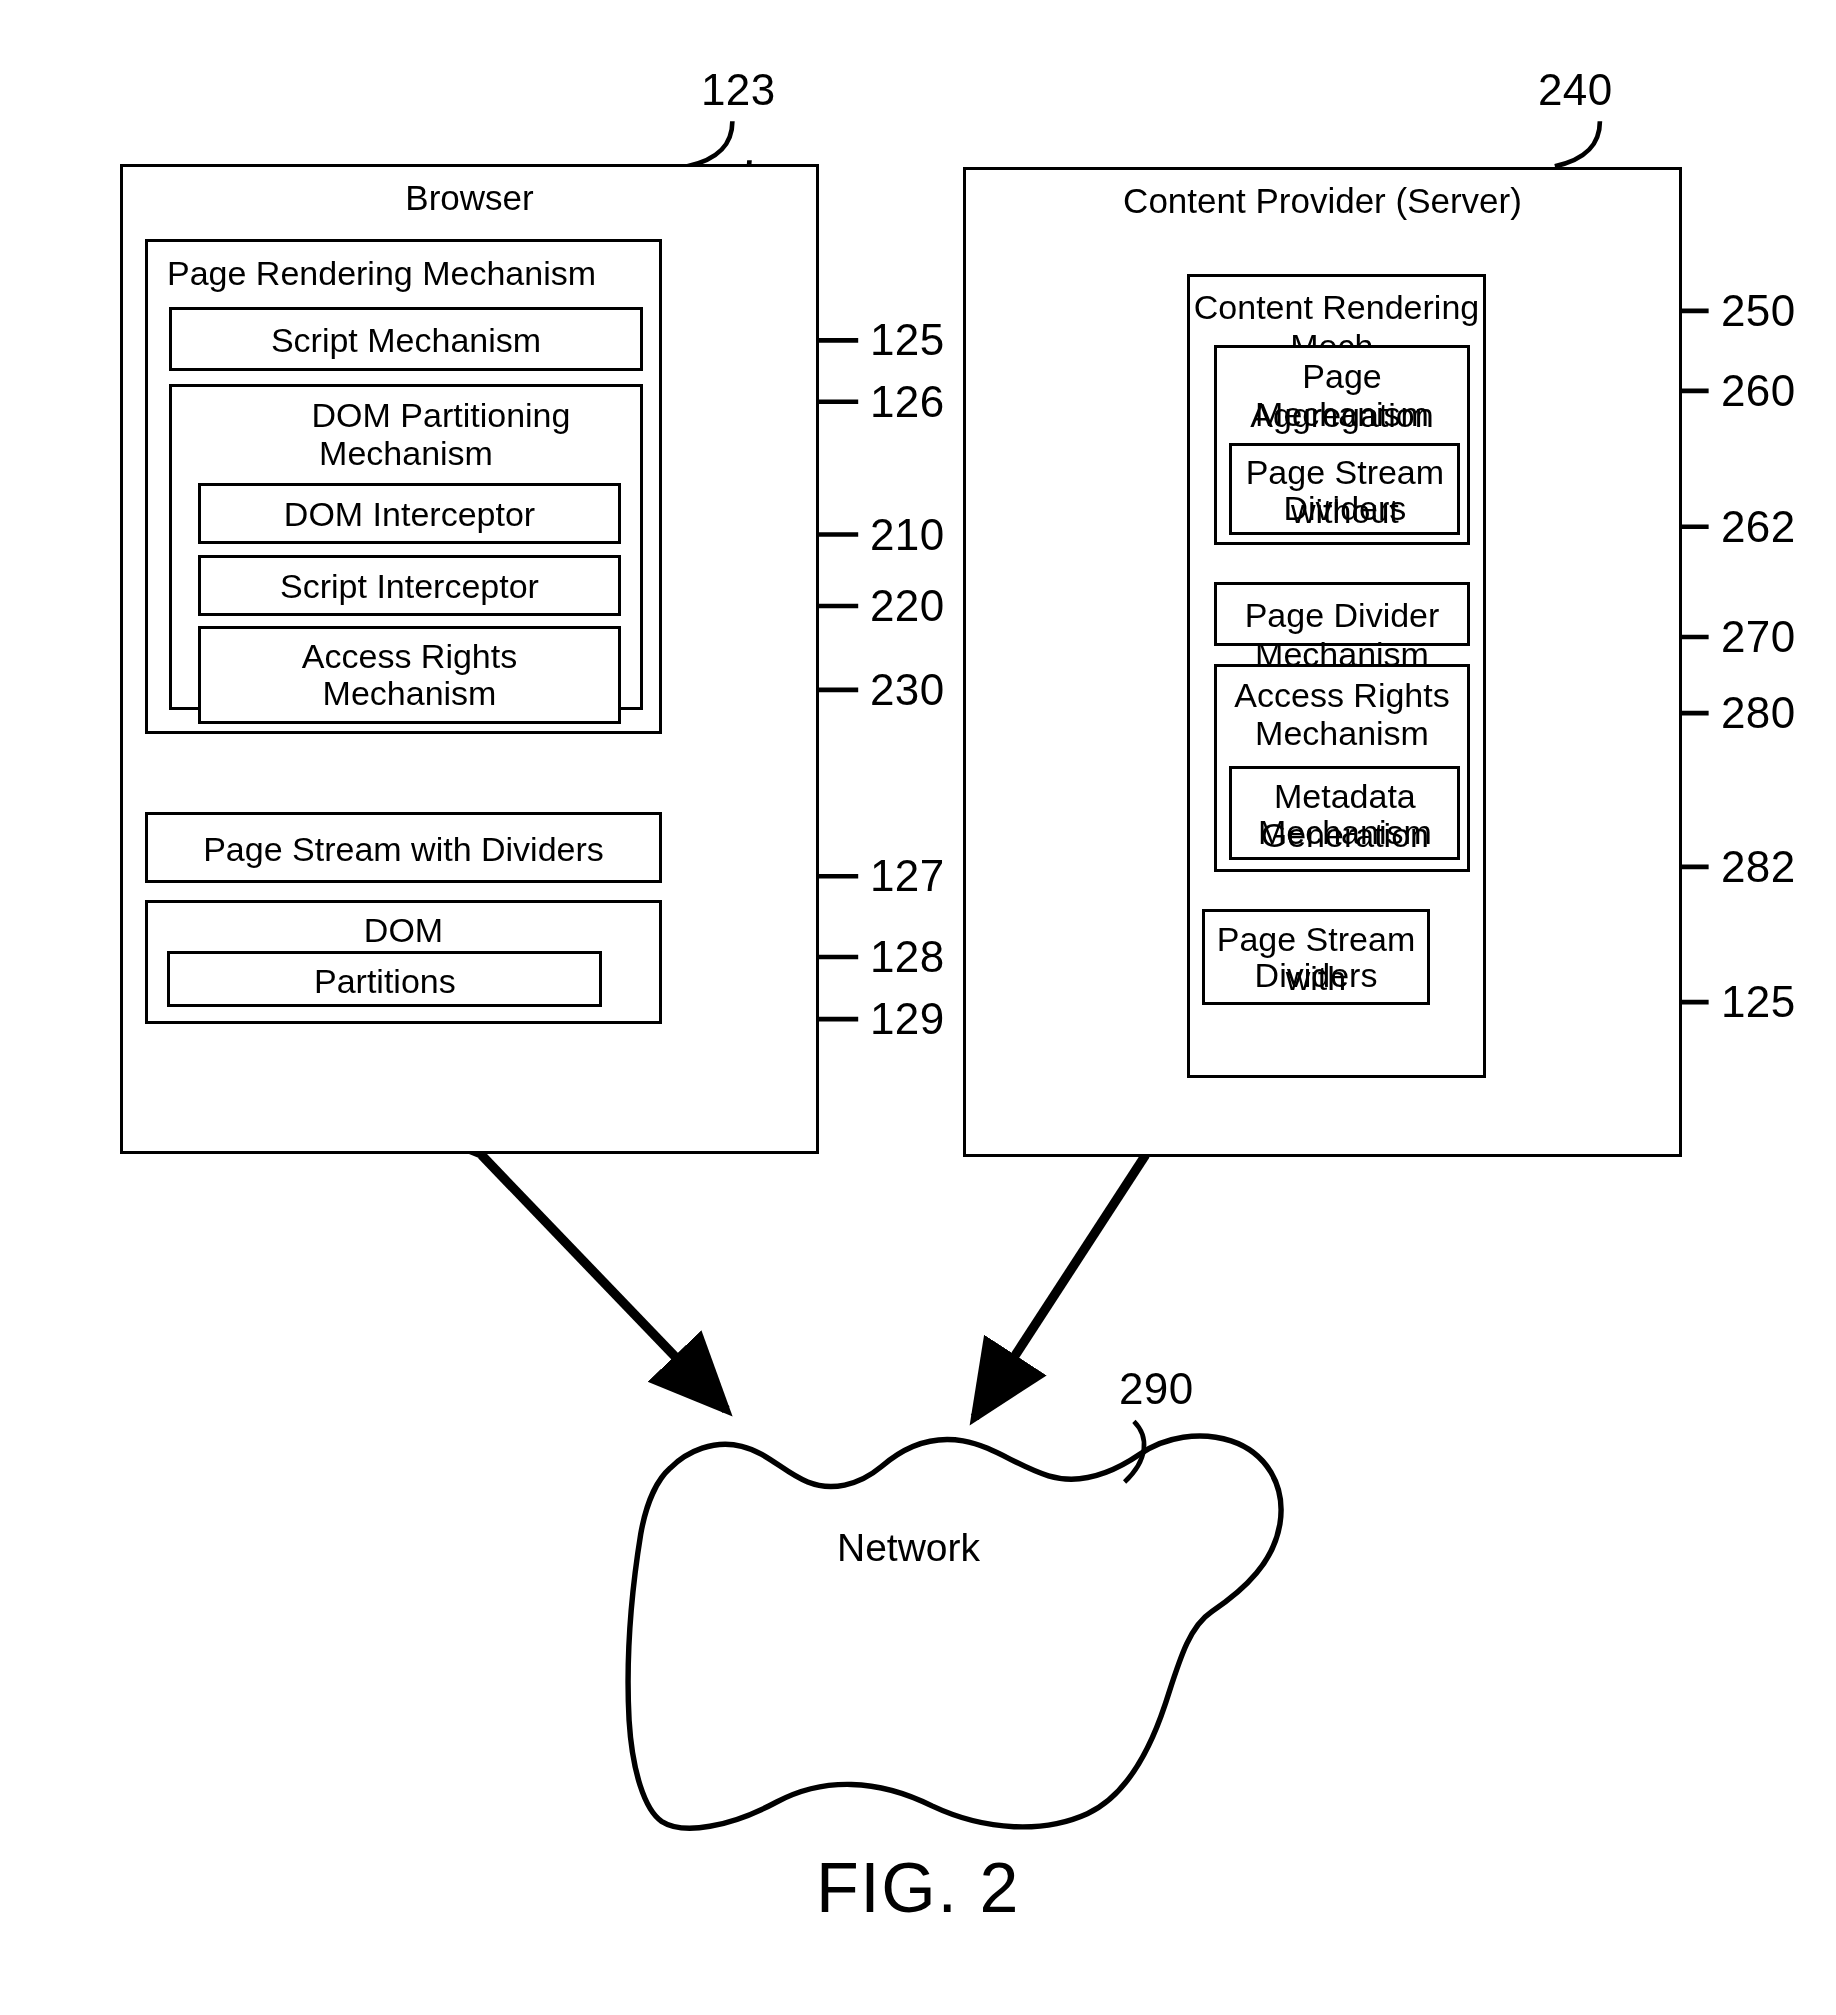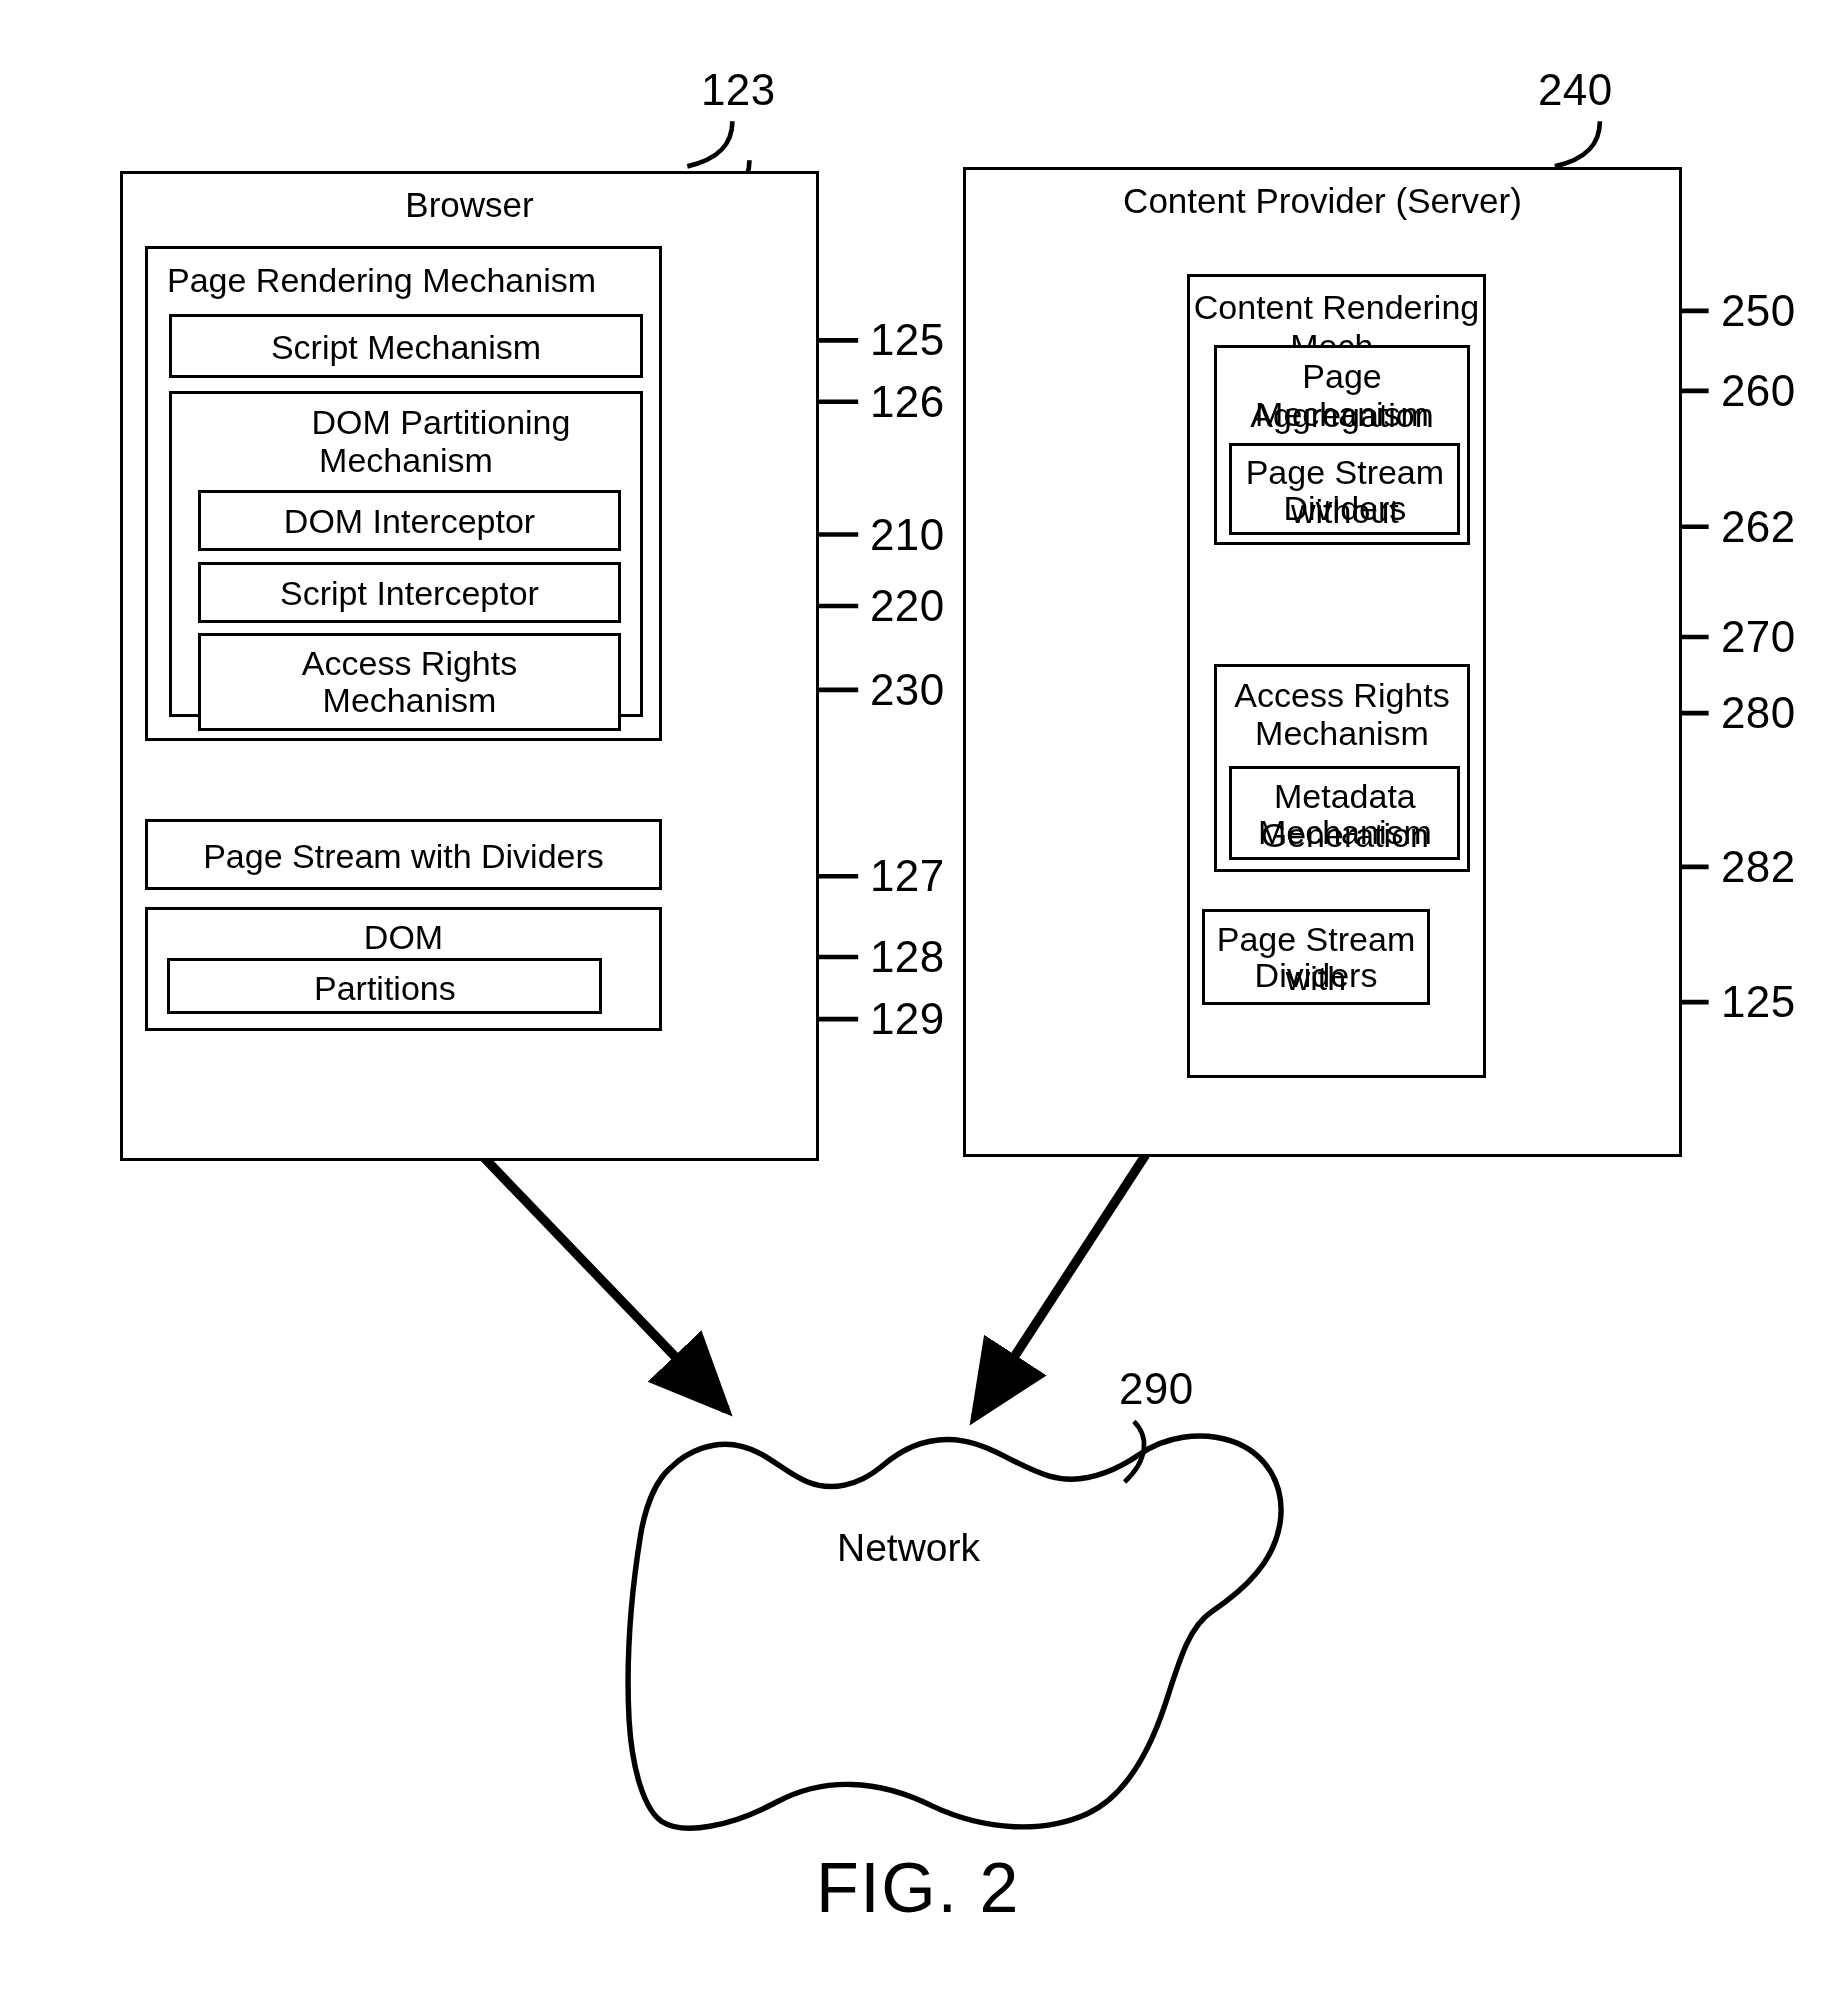--- a/index.html
+++ b/index.html
@@ -30,21 +30,21 @@
     pointer-events: none;
   }
 
   
   .sysbox {
     position: absolute;
     border: 3.9px solid #000;
     background: #fff;
     box-sizing: border-box;
   }
-  #browser-box  { left: 120px;  top: 171px; width: 699px;  height: 990px; }
+  #browser-box  { left: 120px;  top: 164px; width: 699px;  height: 990px; }
   #server-box   { left: 963px; top: 167px; width: 719px;  height: 990px; }
 
   .sys-title {
     position: absolute;
     left: 0;
     width: 100%;
     text-align: center;
     font-size: 35px;
     line-height: 39px;
   }
@@ -243,20 +243,23 @@
     <div class="nbox thin" style="left:24px; top:68px; width:256px; height:200px;">
       <div class="blabel" style="top:9.3px;">Page Aggregation</div>
       <div class="blabel" style="top:47px;">Mechanism</div>
 
       <div class="nbox thin" style="left:12.4px; top:95px; width:231px; height:92px;">
         <div class="blabel" style="top:7px;">Page Stream without</div>
         <div class="blabel" style="top:43px;">Dividers</div>
       </div>
     </div>
 
+    <div class="nbox thin" style="left:24px; top:305px; width:256px; height:64px;">
+      <div class="blabel" style="top:11px;">Page Divider Mechanism</div>
+    </div>
 
     <div class="nbox thin" style="left:24px; top:387px; width:256px; height:208px;">
       <div class="blabel" style="top:9.3px;">Access Rights</div>
       <div class="blabel" style="top:47px;">Mechanism</div>
 
       <div class="nbox thin" style="left:12.4px; top:99px; width:231px; height:94px;">
         <div class="blabel" style="top:7.8px;">Metadata Generation</div>
         <div class="blabel" style="top:44px;">Mechanism</div>
       </div>
     </div>

